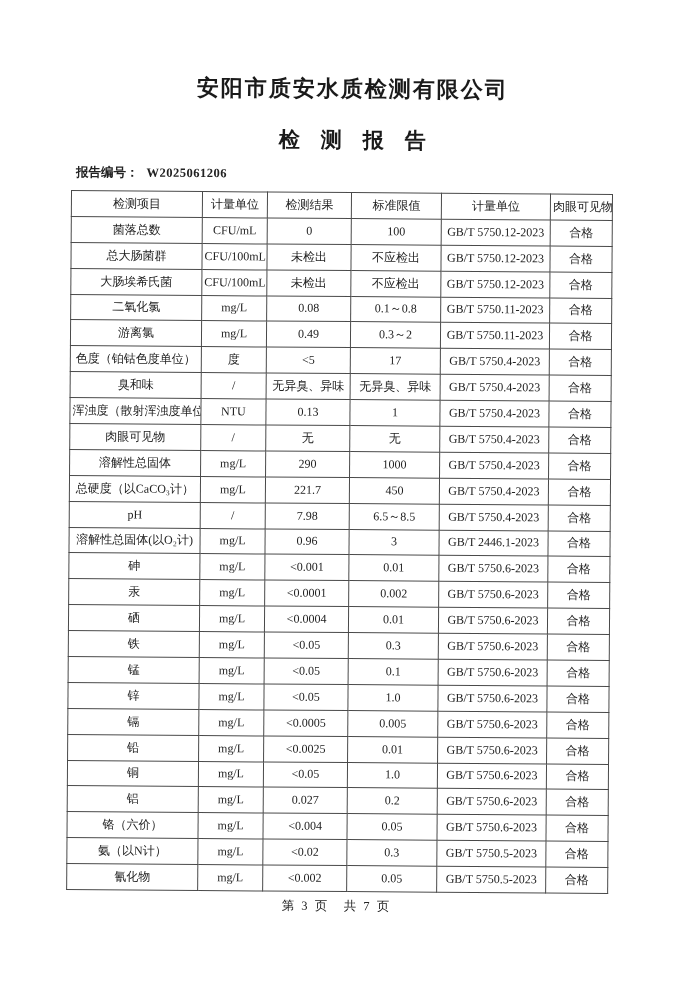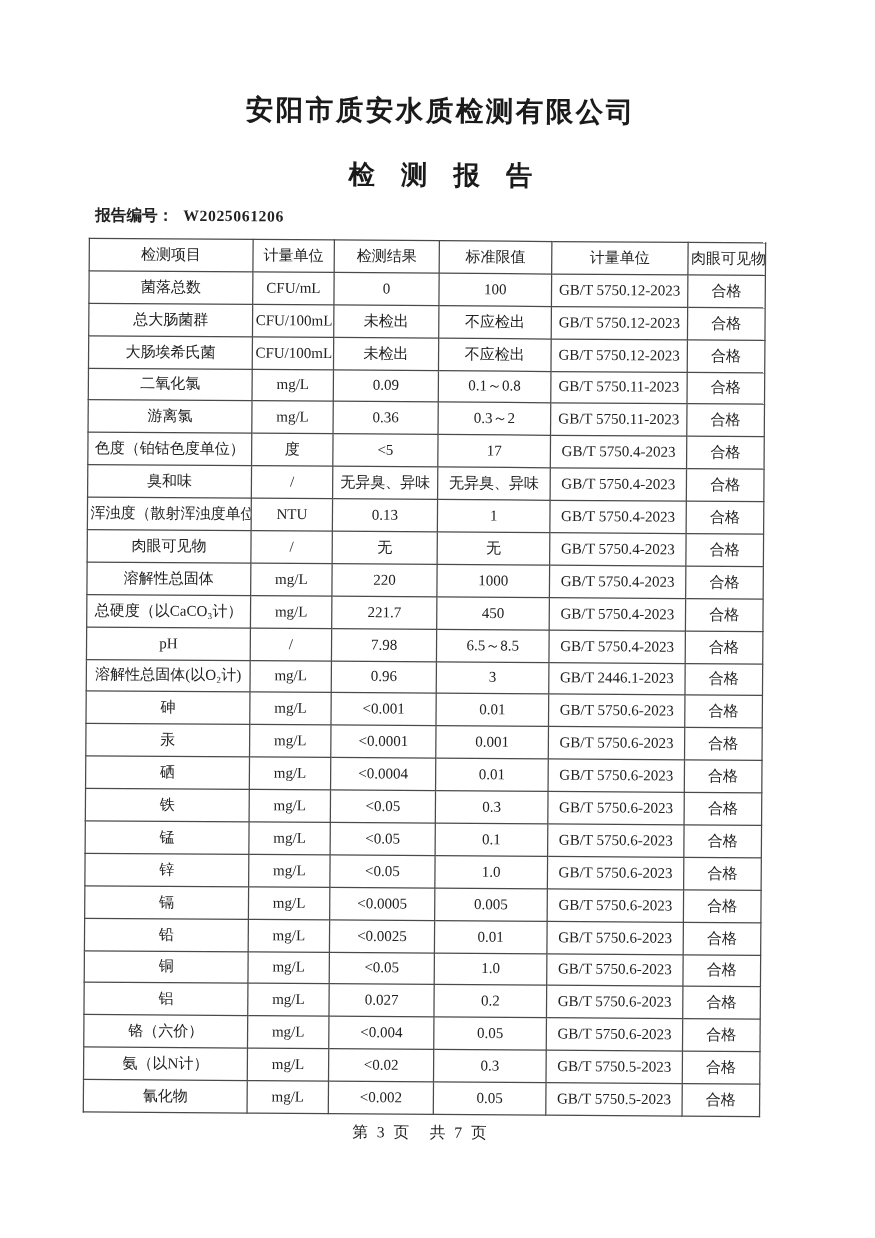--- a/index.html
+++ b/index.html
@@ -137,29 +137,29 @@
           <td>大肠埃希氏菌</td>
           <td>CFU/100mL</td>
           <td>未检出</td>
           <td>不应检出</td>
           <td>GB/T 5750.12-2023</td>
           <td>合格</td>
         </tr>
         <tr>
           <td>二氧化氯</td>
           <td>mg/L</td>
-          <td>0.09</td>
+          <td>0.08</td>
           <td>0.1～0.8</td>
           <td>GB/T 5750.11-2023</td>
           <td>合格</td>
         </tr>
         <tr>
           <td>游离氯</td>
           <td>mg/L</td>
-          <td>0.36</td>
+          <td>0.49</td>
           <td>0.3～2</td>
           <td>GB/T 5750.11-2023</td>
           <td>合格</td>
         </tr>
         <tr>
           <td>色度（铂钴色度单位）</td>
           <td>度</td>
           <td>&lt;5</td>
           <td>17</td>
           <td>GB/T 5750.4-2023</td>
@@ -185,21 +185,21 @@
           <td>肉眼可见物</td>
           <td>/</td>
           <td>无</td>
           <td>无</td>
           <td>GB/T 5750.4-2023</td>
           <td>合格</td>
         </tr>
         <tr>
           <td>溶解性总固体</td>
           <td>mg/L</td>
-          <td>220</td>
+          <td>290</td>
           <td>1000</td>
           <td>GB/T 5750.4-2023</td>
           <td>合格</td>
         </tr>
         <tr>
           <td>总硬度（以CaCO₃计）</td>
           <td>mg/L</td>
           <td>221.7</td>
           <td>450</td>
           <td>GB/T 5750.4-2023</td>
@@ -226,21 +226,21 @@
           <td>mg/L</td>
           <td>&lt;0.001</td>
           <td>0.01</td>
           <td>GB/T 5750.6-2023</td>
           <td>合格</td>
         </tr>
         <tr>
           <td>汞</td>
           <td>mg/L</td>
           <td>&lt;0.0001</td>
-          <td>0.001</td>
+          <td>0.002</td>
           <td>GB/T 5750.6-2023</td>
           <td>合格</td>
         </tr>
         <tr>
           <td>硒</td>
           <td>mg/L</td>
           <td>&lt;0.0004</td>
           <td>0.01</td>
           <td>GB/T 5750.6-2023</td>
           <td>合格</td>

